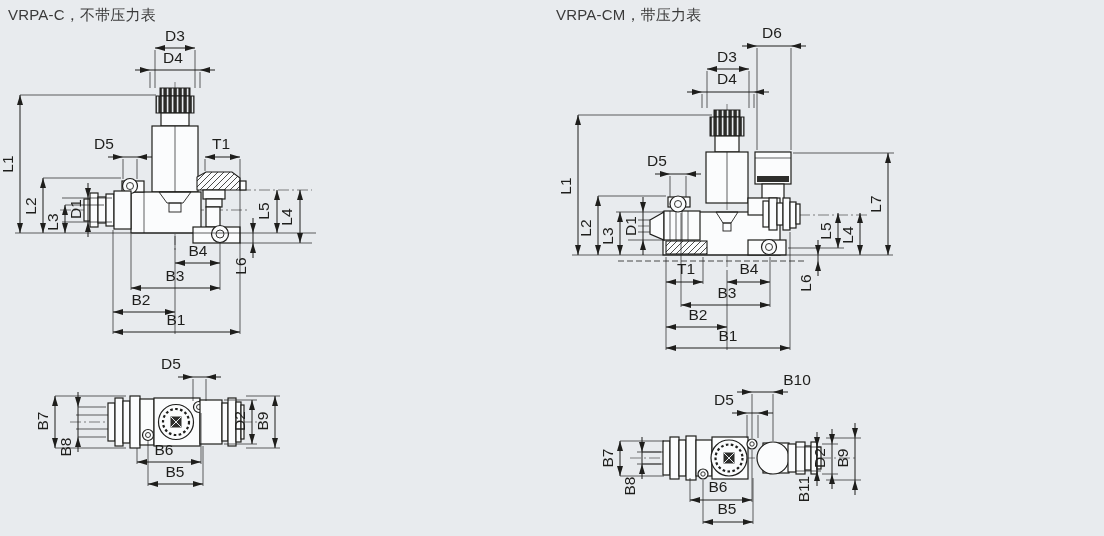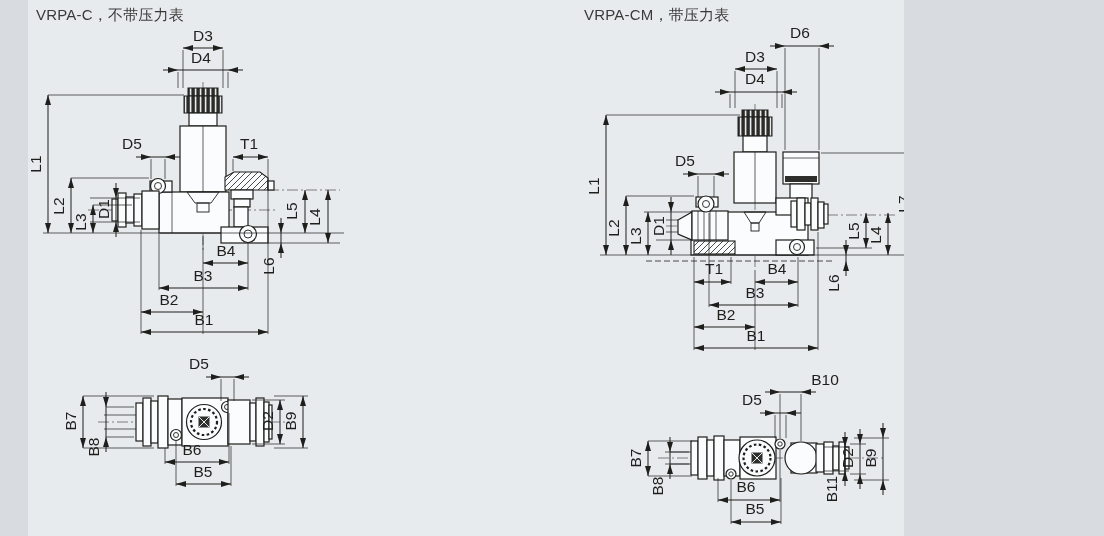--- a/index.html
+++ b/index.html
@@ -1,17 +1,17 @@
 <!DOCTYPE html>
 <html><head>
 <meta charset="utf-8">
 <style>
   html,body{margin:0;padding:0;}
   body{background:#d8dce0;font-family:"Liberation Sans",sans-serif;}
-  .stage{position:relative;width:876px;height:536px;background:#e8ebee;overflow:hidden;margin-left:28px;}
+  .stage{position:relative;width:1104px;height:536px;background:#e8ebee;overflow:hidden;}
   .hdr{position:absolute;top:6px;font-size:15px;line-height:18px;color:#3a3a3a;
        font-family:"Liberation Sans",sans-serif;letter-spacing:.2px;white-space:nowrap;}
   .hdr.left{left:8px;}
   .hdr.right{left:556px;}
   svg{position:absolute;left:0;top:0;}
   
   .part{fill:#fbfcfd;stroke:#1e1e1c;stroke-width:1.2;}
   .part2{fill:none;stroke:#1e1e1c;stroke-width:.9;}
   .thin{fill:none;stroke:#1e1e1c;stroke-width:.7;}
   .knurl{fill:url(#knurlP);stroke:#1e1e1c;stroke-width:1;}

